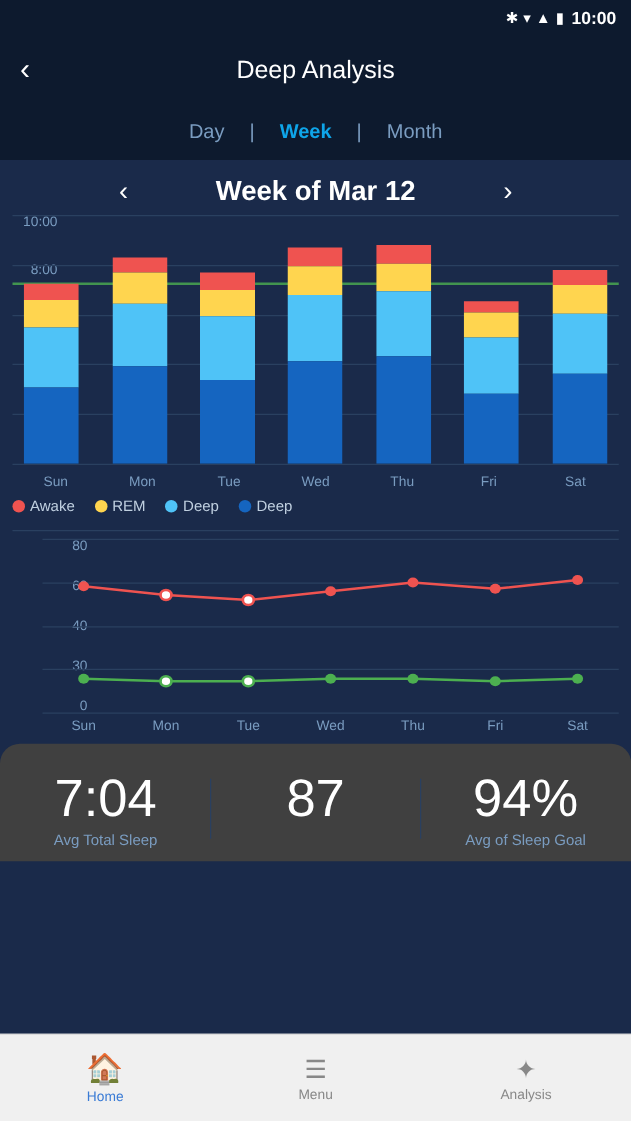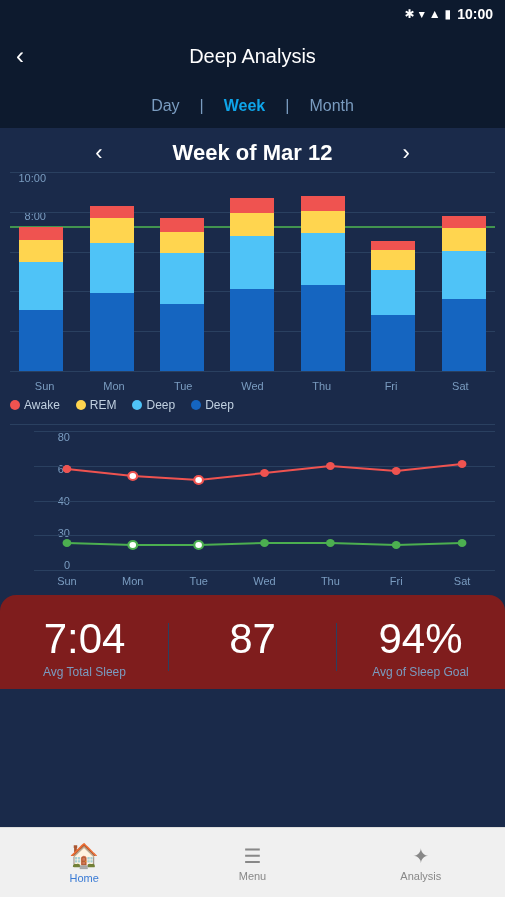--- a/index.html
+++ b/index.html
@@ -260,21 +260,21 @@
 
     
     .rate-legend {
       display: flex;
       justify-content: space-between;
       padding: 4px 10px;
     }
 
     
     .stats-section {
-      background: #7f1d1d;
+      background: #404040;
       border-radius: 16px 16px 0 0;
       margin-top: 8px;
       padding: 20px 1px 10px;
       display: flex;
       justify-content: flex-end;
     }
     .stat-item {
       text-align: center;
       flex: 1;
     }

